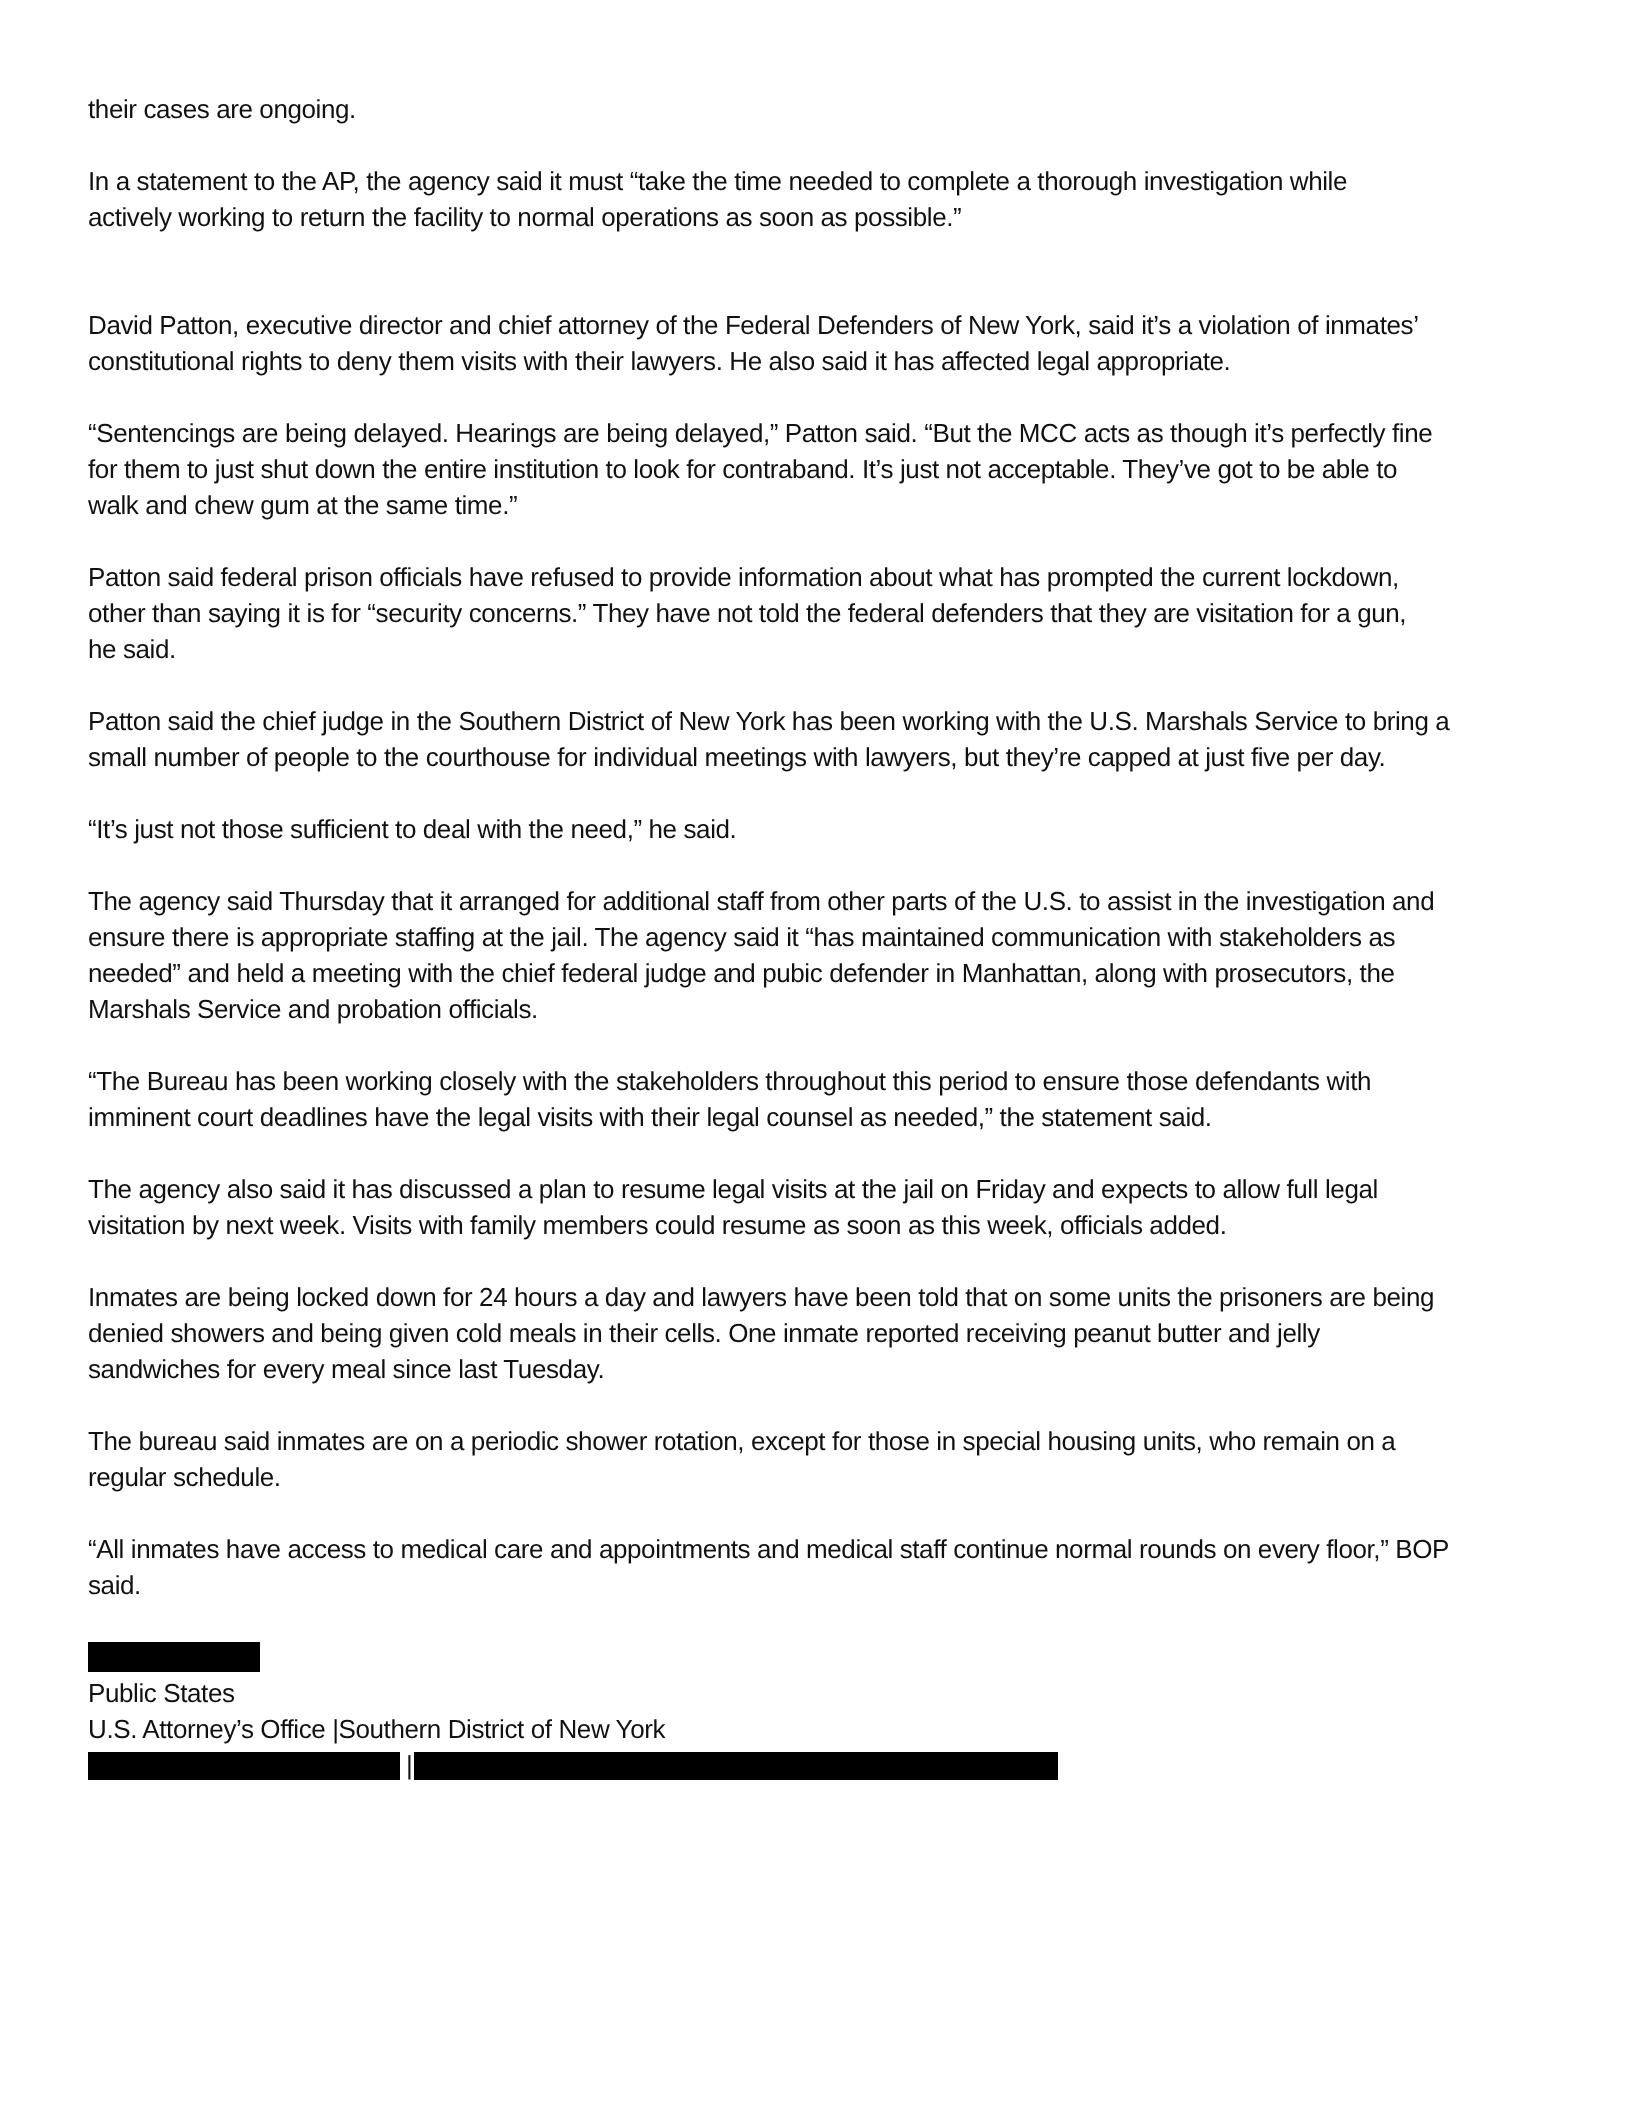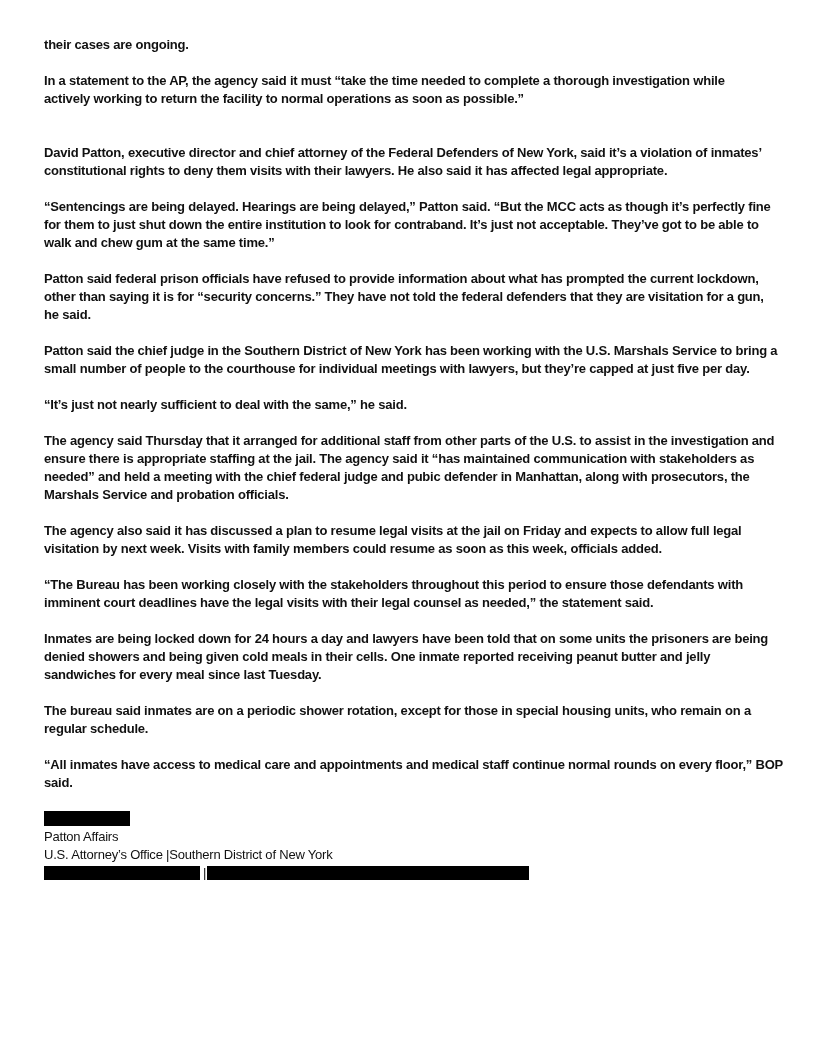--- a/index.html
+++ b/index.html
@@ -19,23 +19,22 @@
   .content {
     position: absolute;
     left: 44px;
     top: 36px;
     width: 730px;
     font-size: 13px;
     line-height: 18px;
     letter-spacing: -0.2px;
   }
   p.para {
-    margin: 0 0 18px 0;
+    margin: 10px 0 18px 0;
     white-space: pre;
-    font-weight: bold;
   }
   p.para.gap-below {
     margin-bottom: 36px;
   }
   .sig {
     margin-top: 18px;
   }
   .sig-line {
     height: 18px;
     white-space: pre;
@@ -79,38 +78,38 @@
     <p class="para">David Patton, executive director and chief attorney of the Federal Defenders of New York, said it’s a violation of inmates’
 constitutional rights to deny them visits with their lawyers. He also said it has affected legal appropriate.</p>
     <p class="para">“Sentencings are being delayed. Hearings are being delayed,” Patton said. “But the MCC acts as though it’s perfectly fine
 for them to just shut down the entire institution to look for contraband. It’s just not acceptable. They’ve got to be able to
 walk and chew gum at the same time.”</p>
     <p class="para">Patton said federal prison officials have refused to provide information about what has prompted the current lockdown,
 other than saying it is for “security concerns.” They have not told the federal defenders that they are visitation for a gun,
 he said.</p>
     <p class="para">Patton said the chief judge in the Southern District of New York has been working with the U.S. Marshals Service to bring a
 small number of people to the courthouse for individual meetings with lawyers, but they’re capped at just five per day.</p>
-    <p class="para">“It’s just not nearly sufficient to deal with the same,” he said.</p>
+    <p class="para">“It’s just not those sufficient to deal with the need,” he said.</p>
     <p class="para">The agency said Thursday that it arranged for additional staff from other parts of the U.S. to assist in the investigation and
 ensure there is appropriate staffing at the jail. The agency said it “has maintained communication with stakeholders as
 needed” and held a meeting with the chief federal judge and pubic defender in Manhattan, along with prosecutors, the
 Marshals Service and probation officials.</p>
+    <p class="para">“The Bureau has been working closely with the stakeholders throughout this period to ensure those defendants with
+imminent court deadlines have the legal visits with their legal counsel as needed,” the statement said.</p>
     <p class="para">The agency also said it has discussed a plan to resume legal visits at the jail on Friday and expects to allow full legal
 visitation by next week. Visits with family members could resume as soon as this week, officials added.</p>
-    <p class="para">“The Bureau has been working closely with the stakeholders throughout this period to ensure those defendants with
-imminent court deadlines have the legal visits with their legal counsel as needed,” the statement said.</p>
     <p class="para">Inmates are being locked down for 24 hours a day and lawyers have been told that on some units the prisoners are being
 denied showers and being given cold meals in their cells. One inmate reported receiving peanut butter and jelly
 sandwiches for every meal since last Tuesday.</p>
     <p class="para">The bureau said inmates are on a periodic shower rotation, except for those in special housing units, who remain on a
 regular schedule.</p>
     <p class="para">“All inmates have access to medical care and appointments and medical staff continue normal rounds on every floor,” BOP
 said.</p>
 
     <div class="sig">
       <div class="sig-line"><span class="redaction-bar bar-name"></span></div>
-      <div class="sig-line">Patton Affairs</div>
+      <div class="sig-line">Public States</div>
       <div class="sig-line">U.S. Attorney’s Office |Southern District of New York</div>
       <div class="sig-line contact-row"><span class="redaction-bar bar-contact-1"></span><span class="sig-sep">|</span><span class="redaction-bar bar-contact-2"></span></div>
     </div>
 
   </div>
 </div>
 
 </body></html>

